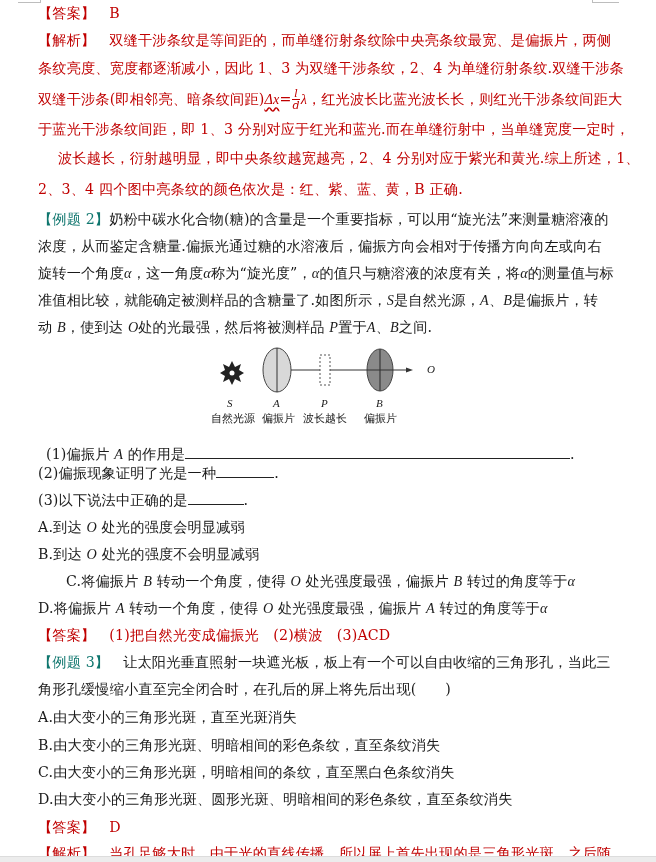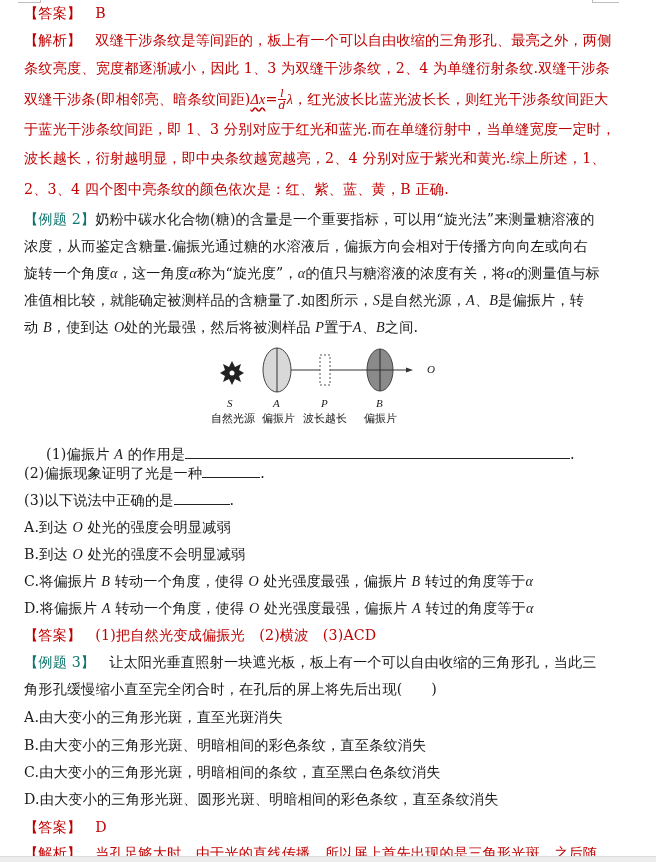--- a/index.html
+++ b/index.html
@@ -7,21 +7,21 @@
     width: 656px; height: 862px; overflow: hidden; position: relative;
     background: #ffffff;
     font-family: "DejaVu Serif", "Liberation Serif", serif;
     color: #1a1a1a;
   }
   .corner { position: absolute; border-color: #bdbdbd; border-style: solid; border-width: 0; }
   .corner.tl { left: 18px; top: 0; width: 22px; height: 2px; border-bottom-width: 1px; border-right-width: 1px; }
   .corner.tr { left: 592px; top: 0; width: 26px; height: 2px; border-bottom-width: 1px; border-left-width: 1px; }
   .page-gap { position: absolute; left: 0; right: 0; top: 856px; height: 6px; background: #ececec; border-top: 1px solid #dcdcdc; }
   .line {
-    position: absolute; left: 24px; white-space: nowrap;
+    position: absolute; left: 38px; white-space: nowrap;
     font-size: 14.2px; line-height: 20px; letter-spacing: 0.15px;
   }
   .red { color: #c00000; }
   .red-tag { color: #0f766e; }
   .pad { display: inline-block; width: 14px; }
   .i { font-style: italic; font-family: "Liberation Serif", "DejaVu Serif", serif; }
   .blank { display: inline-block; border-bottom: 1px solid #222; height: 14px; vertical-align: baseline; }
   .frac { display: inline-block; vertical-align: middle; text-align: center; font-style: italic; font-size: 11px; line-height: 11px; margin: 0 1px; }
   .frac .num { display: block; border-bottom: 1px solid #c00000; padding: 0 1px; }
   .frac .den { display: block; }
@@ -34,32 +34,32 @@
 </head>
 <body>
 
 <div class="corner tl"></div>
 <div class="corner tr"></div>
 
 <div class="line red" style="top:3px;">
   <span>【答案】</span><span class="pad"></span><span>B</span>
 </div>
 <div class="line red" style="top:30px;">
-  <span>【解析】</span><span class="pad"></span><span>双缝干涉条纹是等间距的，板上有一个可以自由收缩的三角形孔、最亮之外，两侧</span>
+  <span>【解析】</span><span class="pad"></span><span>双缝干涉条纹是等间距的，而单缝衍射条纹除中央亮条纹最宽、是偏振片，两侧</span>
 </div>
 <div class="line red" style="top:58px;">
   <span>条纹亮度、宽度都逐渐减小，因此 1、3 为双缝干涉条纹，2、4 为单缝衍射条纹.双缝干涉条</span>
 </div>
 <div class="line red" style="top:88px;">
   <span>双缝干涉条(即相邻亮、暗条纹间距)</span><span class="i wavy">Δx</span><span>=</span><span class="frac"><span class="num">l</span><span class="den">d</span></span><span class="i">λ</span><span>，红光波长比蓝光波长长，则红光干涉条纹间距大</span>
 </div>
 <div class="line red" style="top:119px;">
   <span>于蓝光干涉条纹间距，即 1、3 分别对应于红光和蓝光.而在单缝衍射中，当单缝宽度一定时，</span>
 </div>
-<div class="line red" style="top:148px;">
+<div class="line red" style="top:148px;margin-left:20px;">
   <span>波长越长，衍射越明显，即中央条纹越宽越亮，2、4 分别对应于紫光和黄光.综上所述，1、</span>
 </div>
 <div class="line red" style="top:179px;">
   <span>2、3、4 四个图中亮条纹的颜色依次是：红、紫、蓝、黄，B 正确.</span>
 </div>
 
 <div class="line" style="top:209px;">
   <span class="red-tag">【例题 2】</span><span>奶粉中碳水化合物(糖)的含量是一个重要指标，可以用“旋光法”来测量糖溶液的</span>
 </div>
 <div class="line" style="top:236px;">
@@ -115,21 +115,21 @@
 </div>
 <div class="line" style="top:490px;">
   <span>(3)以下说法中正确的是</span><span class="blank" style="width:56px;"></span><span>.</span>
 </div>
 <div class="line" style="top:517px;text-align:center;">
   <span>A.到达</span> <span class="i">O</span> <span>处光的强度会明显减弱</span>
 </div>
 <div class="line" style="top:544px;">
   <span>B.到达</span> <span class="i">O</span> <span>处光的强度不会明显减弱</span>
 </div>
-<div class="line" style="top:571px;">
+<div class="line" style="top:571px;margin-left:28px;">
   <span>C.将偏振片</span> <span class="i">B</span> <span>转动一个角度，使得</span> <span class="i">O</span> <span>处光强度最强，偏振片</span> <span class="i">B</span> <span>转过的角度等于</span><span class="i">α</span>
 </div>
 <div class="line" style="top:598px;">
   <span>D.将偏振片</span> <span class="i">A</span> <span>转动一个角度，使得</span> <span class="i">O</span> <span>处光强度最强，偏振片</span> <span class="i">A</span> <span>转过的角度等于</span><span class="i">α</span>
 </div>
 <div class="line red" style="top:625px;">
   <span>【答案】</span><span class="pad"></span><span>(1)把自然光变成偏振光　(2)横波　(3)ACD</span>
 </div>
 
 <div class="line" style="top:652px;">

